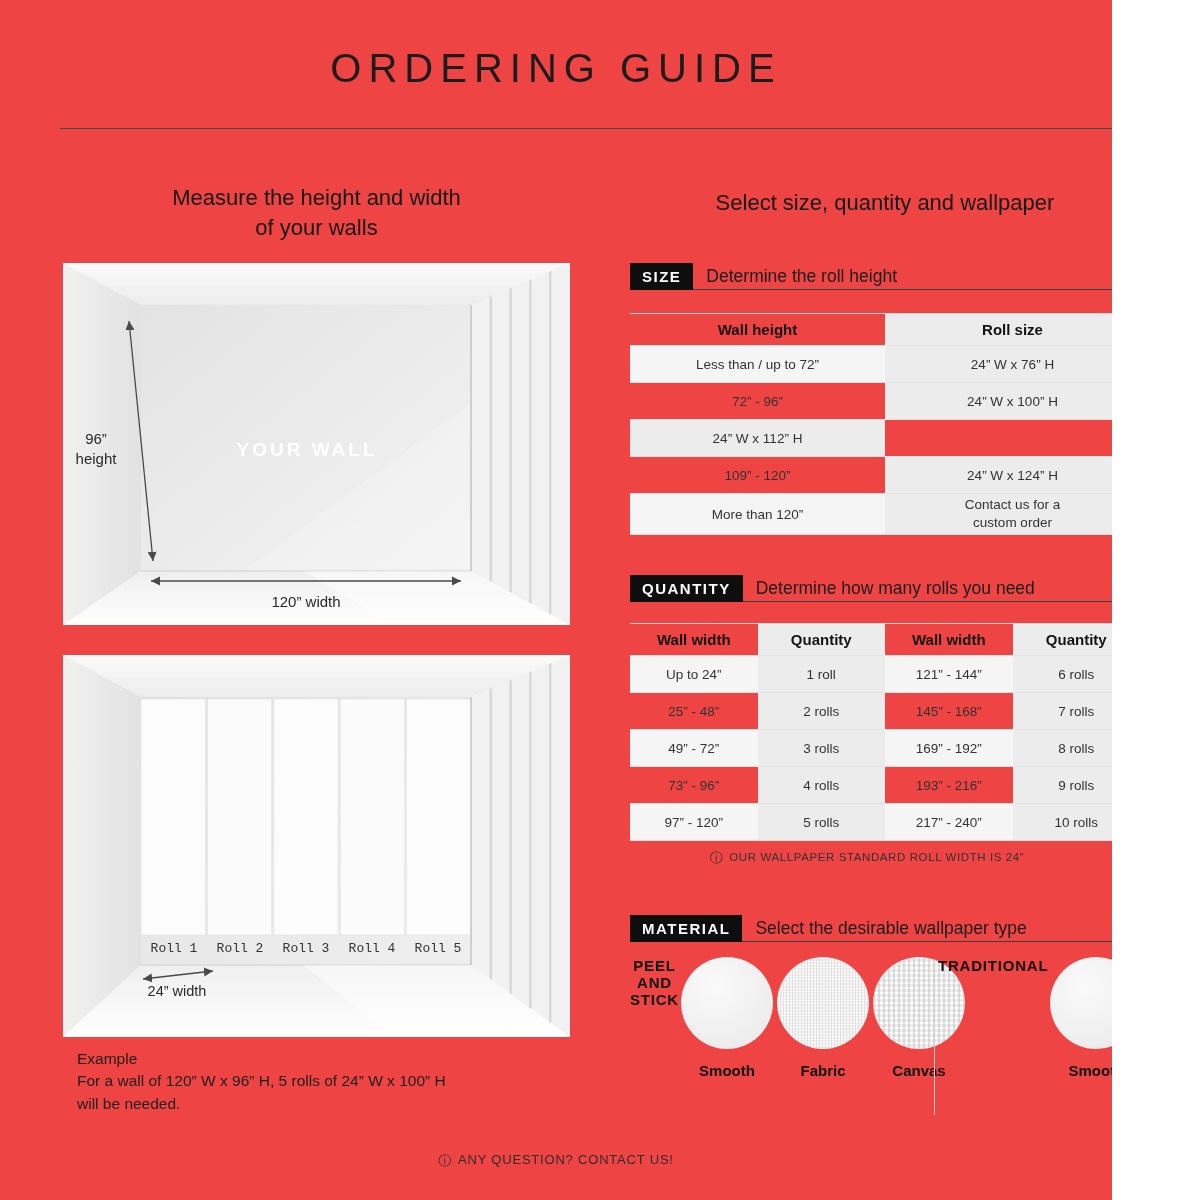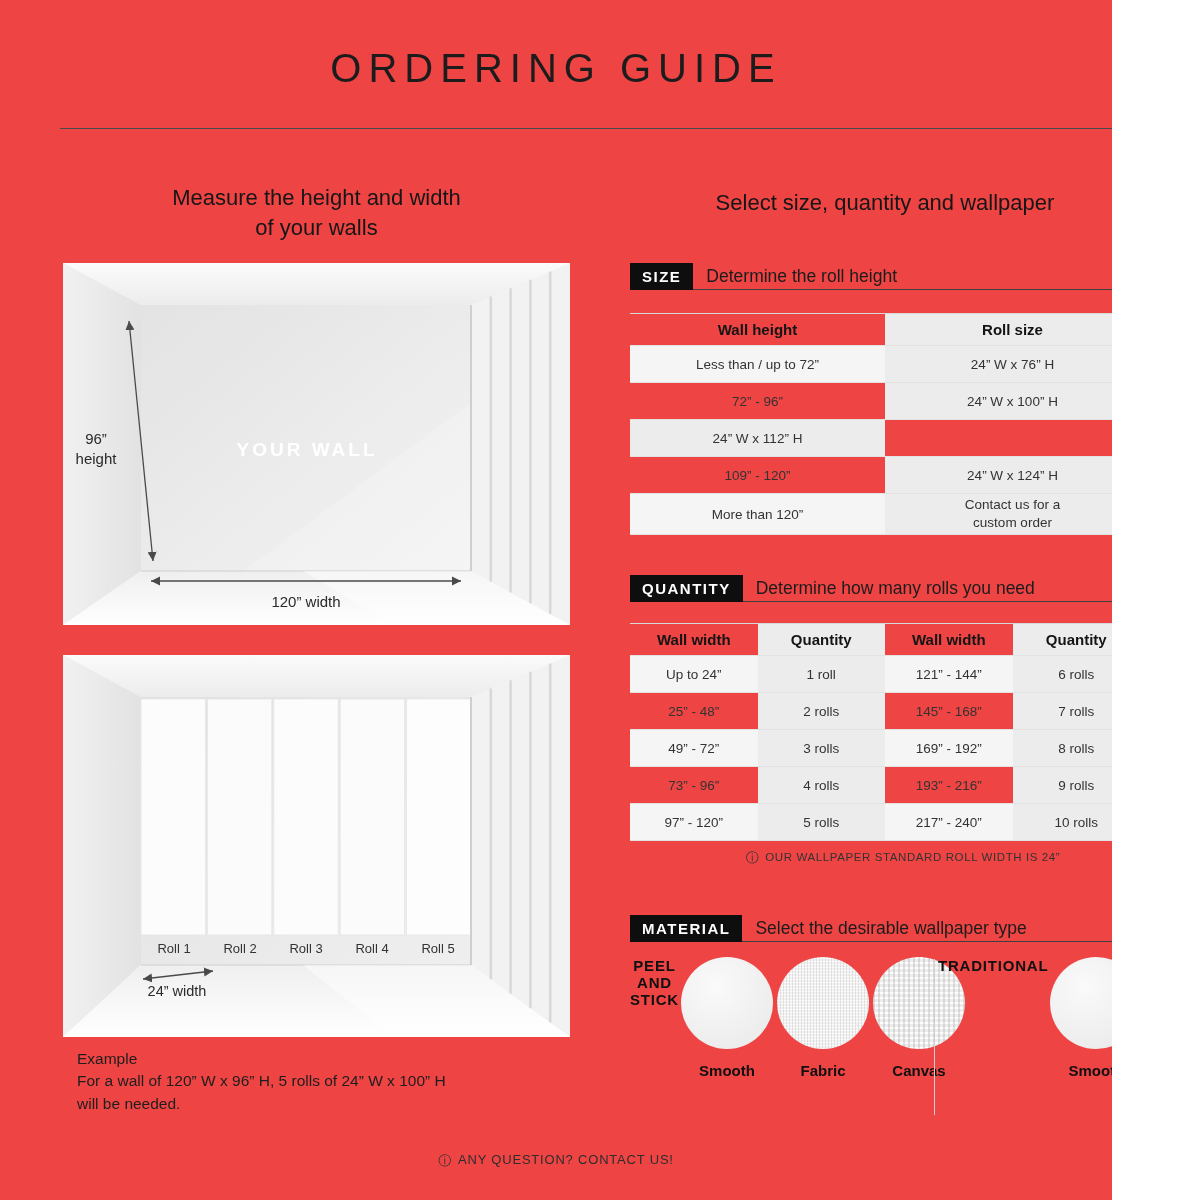--- a/index.html
+++ b/index.html
@@ -24,21 +24,21 @@
   .room2 { top:655px; height:382px; }
   .room svg { position:absolute; inset:0; width:100%; height:100%; display:block; }
 
   .your-wall { position:absolute; left:104px; top:176px; width:280px; text-align:center;
                font-size:19px; font-weight:700; letter-spacing:3px; color:#ffffff; }
   .height-label { position:absolute; left:2px; top:166px; width:62px; text-align:center;
                   font-size:15px; line-height:1.3; color:#2a2a2a; }
   .width-label { position:absolute; left:143px; top:330px; width:200px; text-align:center;
                  font-size:15px; color:#2a2a2a; }
   .roll-labels { position:absolute; left:78px; top:286px; width:330px; display:flex; }
-  .roll-labels span { flex:1; text-align:center; font-size:13px; color:#333; }
+  .roll-labels span { flex:1; text-align:center; font-size:13px; color:#333;font-family:Liberation Mono, monospace; }
   .roll-width-label { position:absolute; left:44px; top:328px; width:140px; text-align:center;
                       font-size:14.5px; color:#2a2a2a; }
 
   .example { position:absolute; left:77px; top:1048px; width:480px; font-size:15.5px;
              line-height:1.45; color:#1e1e1e; }
 
   
   .section-bar { position:absolute; left:630px; width:510px; display:flex; align-items:center;
                  gap:13px; border-bottom:1px solid #3f3f3f; padding-bottom:0; height:27px; }
   .size-bar { top:263px; } .quantity-bar { top:575px; } .material-bar { top:915px; }
@@ -52,21 +52,21 @@
   .t-row { display:grid; border-bottom:1px solid #e2e2e2; }
   .cols2 { grid-template-columns:1fr 1fr; }
   .cols4 { grid-template-columns:1fr 1fr 1fr 1fr; }
   .t-row > div { display:flex; align-items:center; justify-content:center; min-height:36px;
                  font-size:13.5px; font-weight:500; color:#333; text-align:center; padding:2px 6px; }
   .t-header > div { font-size:15px; font-weight:700; color:#141414; min-height:31px; }
   .gray { background:#ececec; }
   .stripe { background:#f5f5f5; }
   .small-cell { font-size:12px; line-height:1.35; min-height:46px; }
 
-  .qty-note { position:absolute; left:648px; top:849px; width:510px; text-align:center;
+  .qty-note { position:absolute; left:612px; top:849px; width:510px; text-align:center;
               font-size:11.5px; letter-spacing:0.6px; color:#333; }
   .info-icon { font-size:13px; margin-right:6px; vertical-align:-1px; color:#333; }
 
   
   .material-content { position:absolute; left:630px; top:957px; width:510px; display:flex;
                       justify-content:space-between; }
   .mat-group { display:flex; flex-direction:row; }
   .mat-group-left { width:300px; }
   .mat-group-right { width:202px; }
   .mat-title { text-align:center; font-size:15px; font-weight:700; letter-spacing:0.8px;

